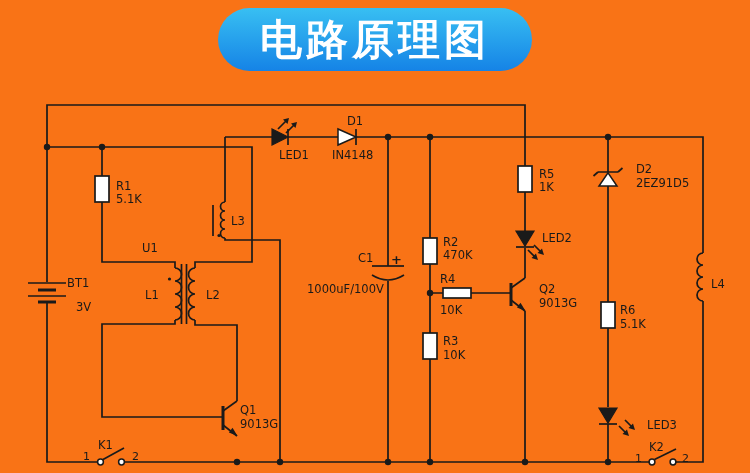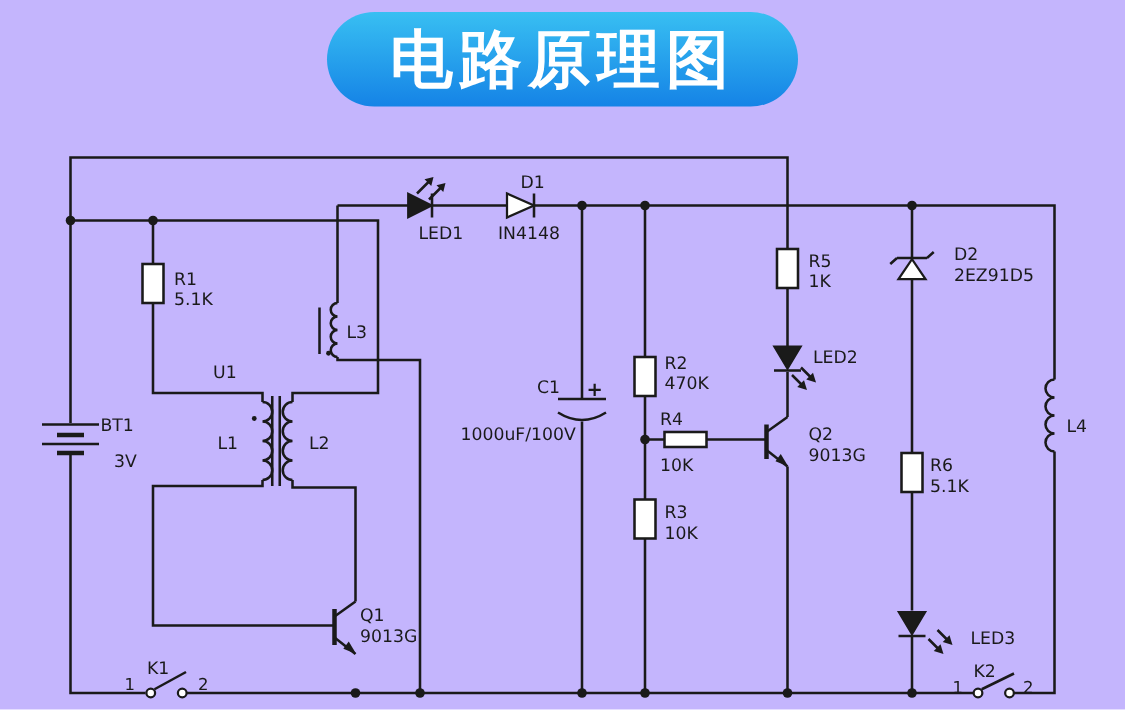--- a/index.html
+++ b/index.html
@@ -1,17 +1,17 @@
 <!DOCTYPE html>
 <html style="--line: #1a1a1a;"><head>
 <meta charset="utf-8">
 <style>
   html,body{margin:0;padding:0;background:#ffffff;}
   .stage{
-    position:relative;width:750px;height:473px;background:#c4b5fd;overflow:hidden;
+    position:relative;width:750px;height:473px;background:#f97316;overflow:hidden;
     font-family:"DejaVu Sans","Liberation Sans",sans-serif;
   }
   .banner{
     position:absolute;left:218px;top:8px;width:314px;height:63px;border-radius:32px;
     background:linear-gradient(180deg,#38bff2,#1583e6);
     display:flex;align-items:center;justify-content:center;
   }
   .banner span{
     color:#ffffff;font-size:42px;font-weight:bold;letter-spacing:4px;line-height:1;
     font-family:"DejaVu Sans",sans-serif;

